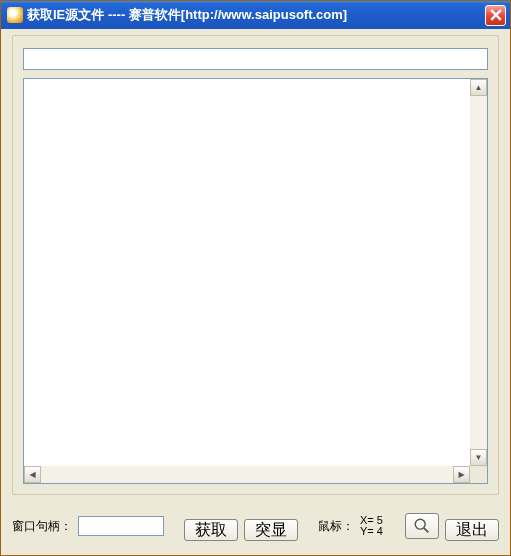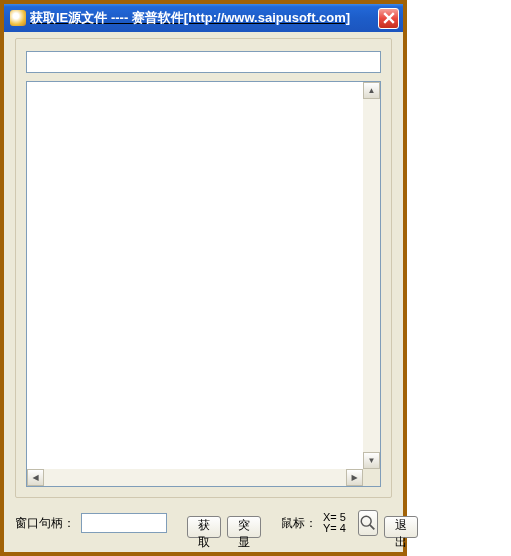--- a/index.html
+++ b/index.html
@@ -5,26 +5,25 @@
 * { box-sizing: border-box; margin: 0; padding: 0; }
 body {
   font-family: "SimSun", "宋体", sans-serif;
   font-size: 12px;
   background: #fff;
   width: 511px;
   height: 556px;
   overflow: hidden;
 }
 .window {
-  width: 407px;
+  width: 511px;
   height: 556px;
-  border: 4px solid #a16207;
+  border: 1px solid #a16207;
   background: #ece9d8;
   position: relative;
-  text-decoration: underline;
 }
 .titlebar {
   height: 28px;
   background: linear-gradient(to bottom, #3c88ea 0%, #2268d8 10%, #1d5dc9 50%, #1c55be 100%);
   display: flex;
   align-items: center;
   padding: 0 4px 0 6px;
   color: #fff;
   font-weight: bold;
   font-size: 13px;
@@ -138,21 +137,21 @@
   background: #fff;
   font-family: inherit; font-size: 12px;
   padding: 1px 3px;
 }
 .btn {
   height: 22px;
   padding: 0 10px;
   background: linear-gradient(to bottom, #fefefe, #eceade);
   border: 1px solid #848484;
   border-radius: 3px;
-  font-family: inherit; font-size: 12px;
+  font-family: inherit; font-size: 16px;
   cursor: pointer;
   margin-top: 8px;
 }
 .mouse-coords {
   font-size: 11px;
   line-height: 11px;
   white-space: pre;
   color: #000;
 }
 .magnify {

